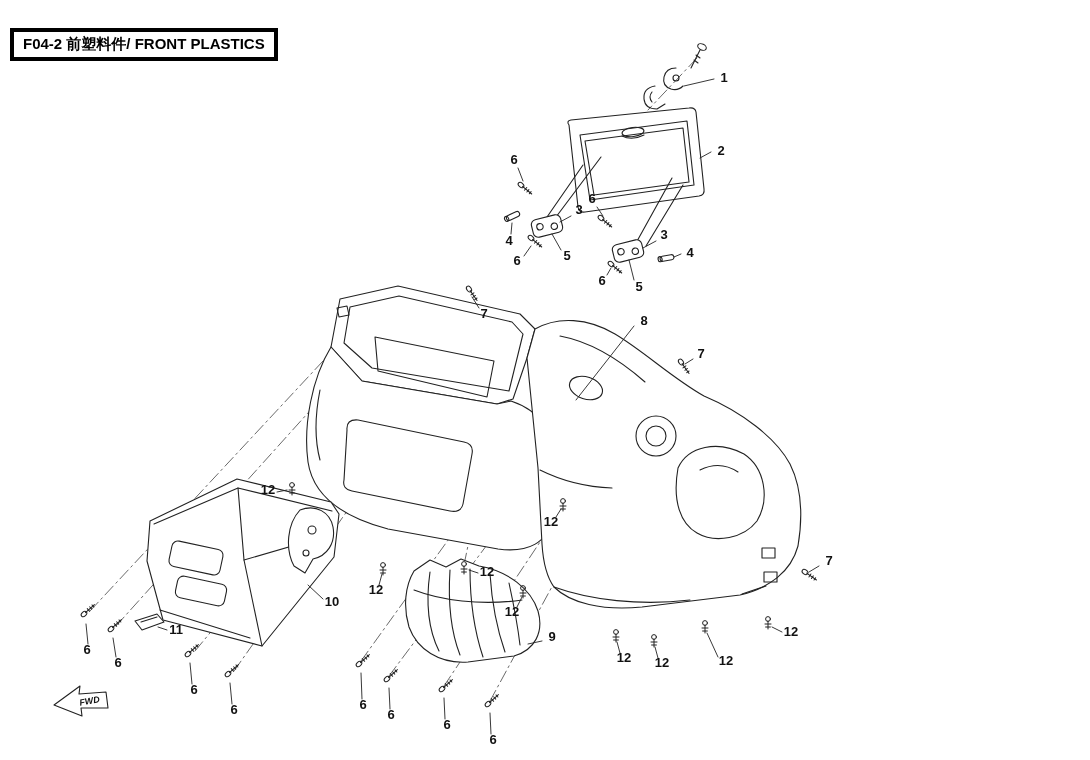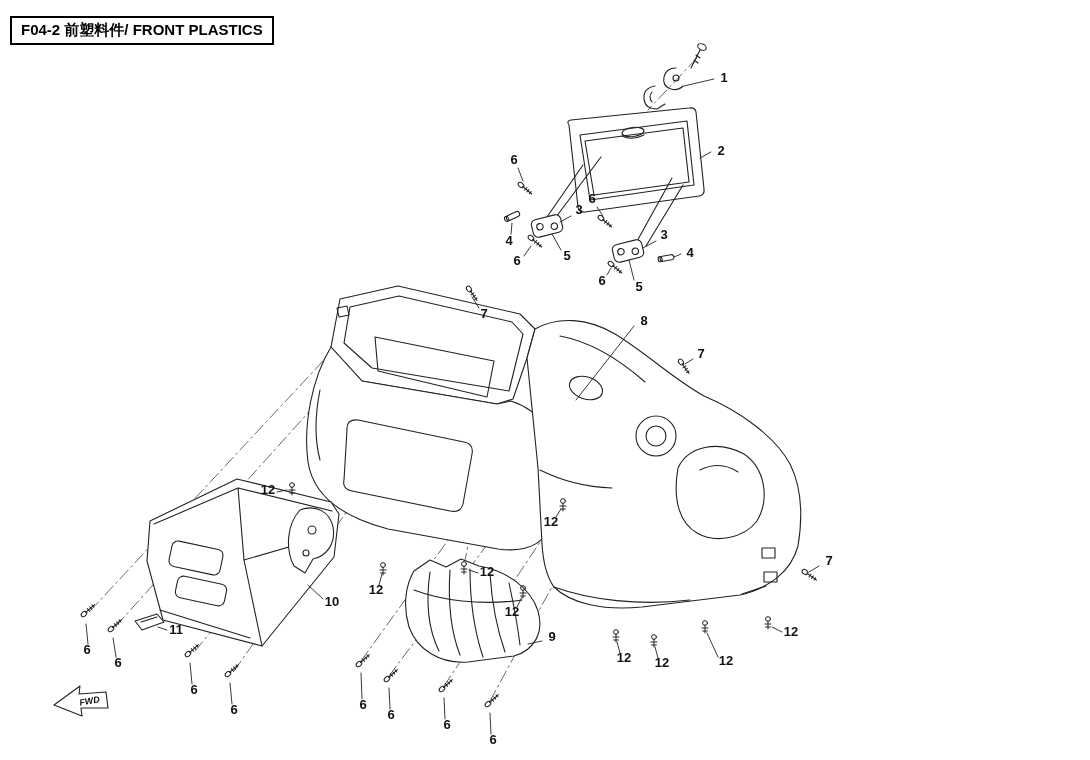--- a/index.html
+++ b/index.html
@@ -1,18 +1,18 @@
 <!DOCTYPE html>
 <html><head>
 <meta charset="utf-8">
 <style>
   html,body{margin:0;padding:0;background:#fff;}
   .page{position:relative;width:1090px;height:760px;background:#fff;
         font-family:"Liberation Sans",sans-serif;overflow:hidden;}
-  .title-box{position:absolute;left:10px;top:16px;border:2px solid #000000;
+  .title-box{position:absolute;left:10px;top:28px;border:4px solid #000000;
         padding:3px 9px;font-weight:bold;font-size:15px;color:#000;background:#fff;z-index:2;}
   svg{position:absolute;left:0;top:0;}
   svg path,svg line,svg rect,svg circle,svg ellipse{
         fill:none;stroke:#222;stroke-width:1.1;stroke-linejoin:round;stroke-linecap:round;}
   svg .fill-white{fill:#ffffff;}
   svg .leader{stroke:#222;stroke-width:0.9;}
   svg .centerline{stroke:#444;stroke-width:0.8;stroke-dasharray:12 4 2 4;}
   svg text.callout{font:bold 13px "Liberation Sans",sans-serif;fill:#111;
         text-anchor:middle;stroke:none;}
   svg text.fwd-text{font:bold italic 9px "Liberation Sans",sans-serif;fill:#111;

